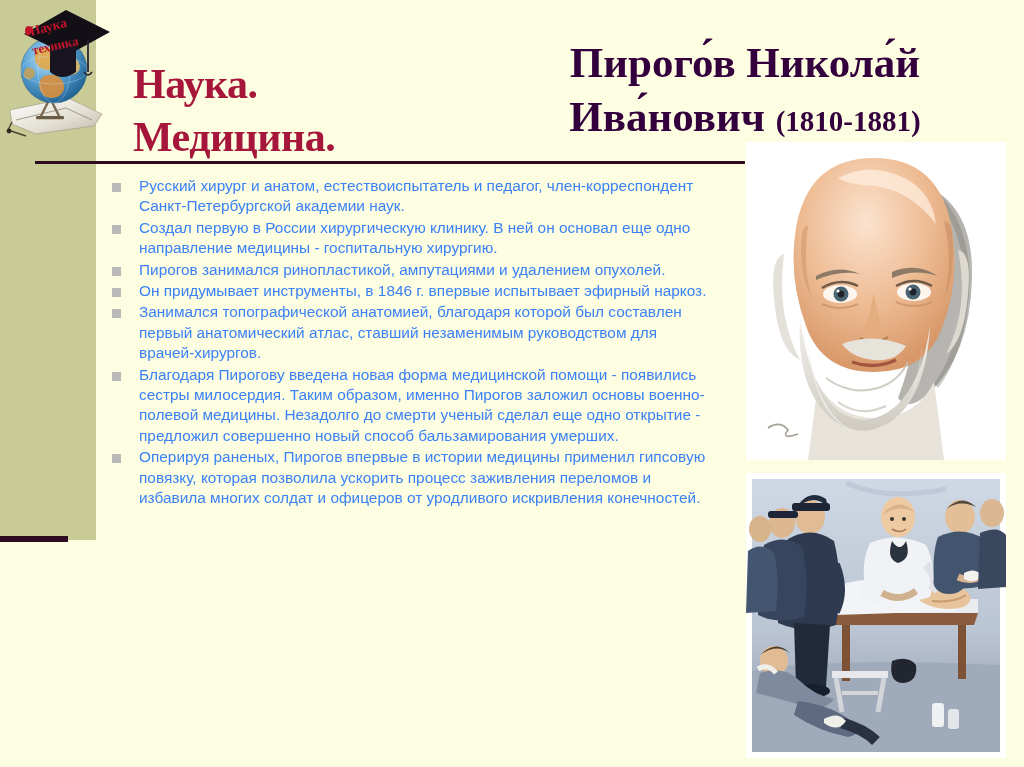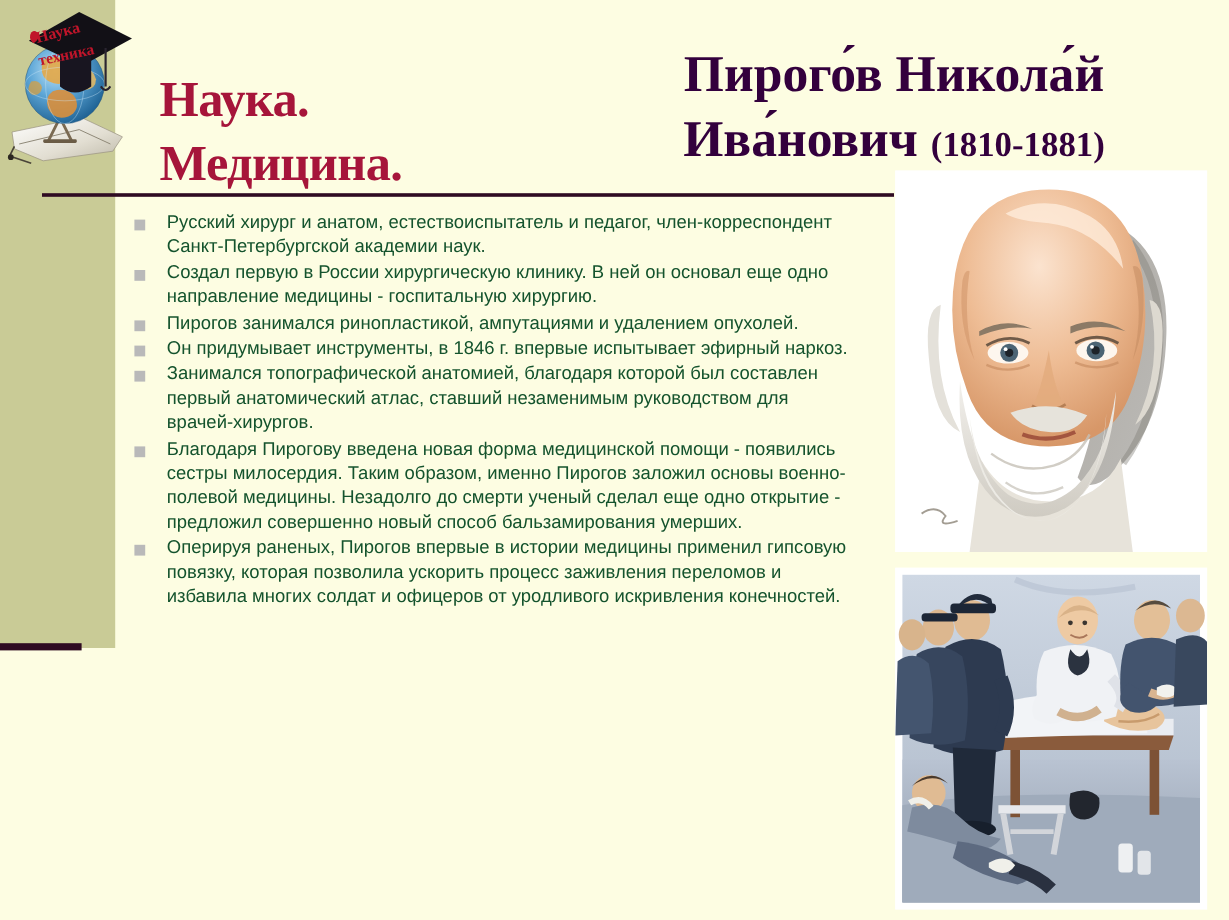--- a/index.html
+++ b/index.html
@@ -84,21 +84,21 @@
   }
   .bullet-marker{
     flex:0 0 auto;
     width:9px;height:9px;
     background:#b9b9b9;
     margin-top:7px;
     margin-right:18px;
   }
   .bullet-text{
     flex:1 1 auto;
-    color:#14532d;
+    color:#3b82f6;
     font-size:15.4px;
     line-height:20.4px;
     font-family:"Liberation Sans", sans-serif;
   }
 
   
   .photo{
     position:absolute;
     background:#ffffff;
     overflow:hidden;

